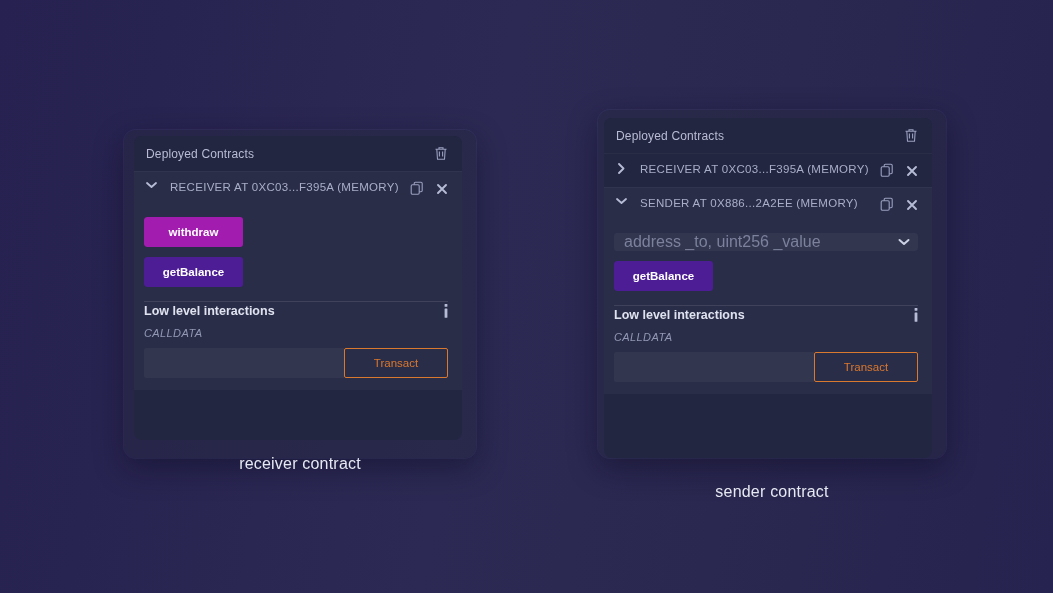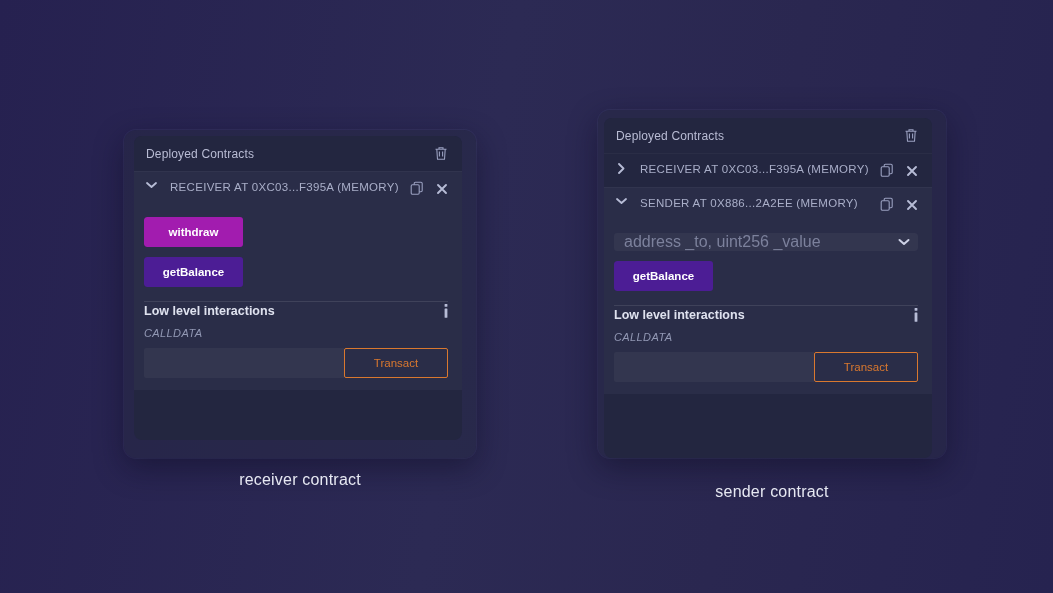--- a/index.html
+++ b/index.html
@@ -196,21 +196,21 @@
   }
 
   
   .caption {
     position: absolute;
     font-size: 16px;
     color: #e6e8f2;
     letter-spacing: 0.2px;
     text-align: center;
   }
-  .caption.left  { left: 124px; top: 471px; width: 352px; }
+  .caption.left  { left: 124px; top: 455px; width: 352px; }
   .caption.right { left: 598px; top: 483px; width: 348px; }
 </style>
 </head>
 <body>
 
 <div class="frame left"></div>
 
 <div class="card left">
 
   <div class="card-header">

